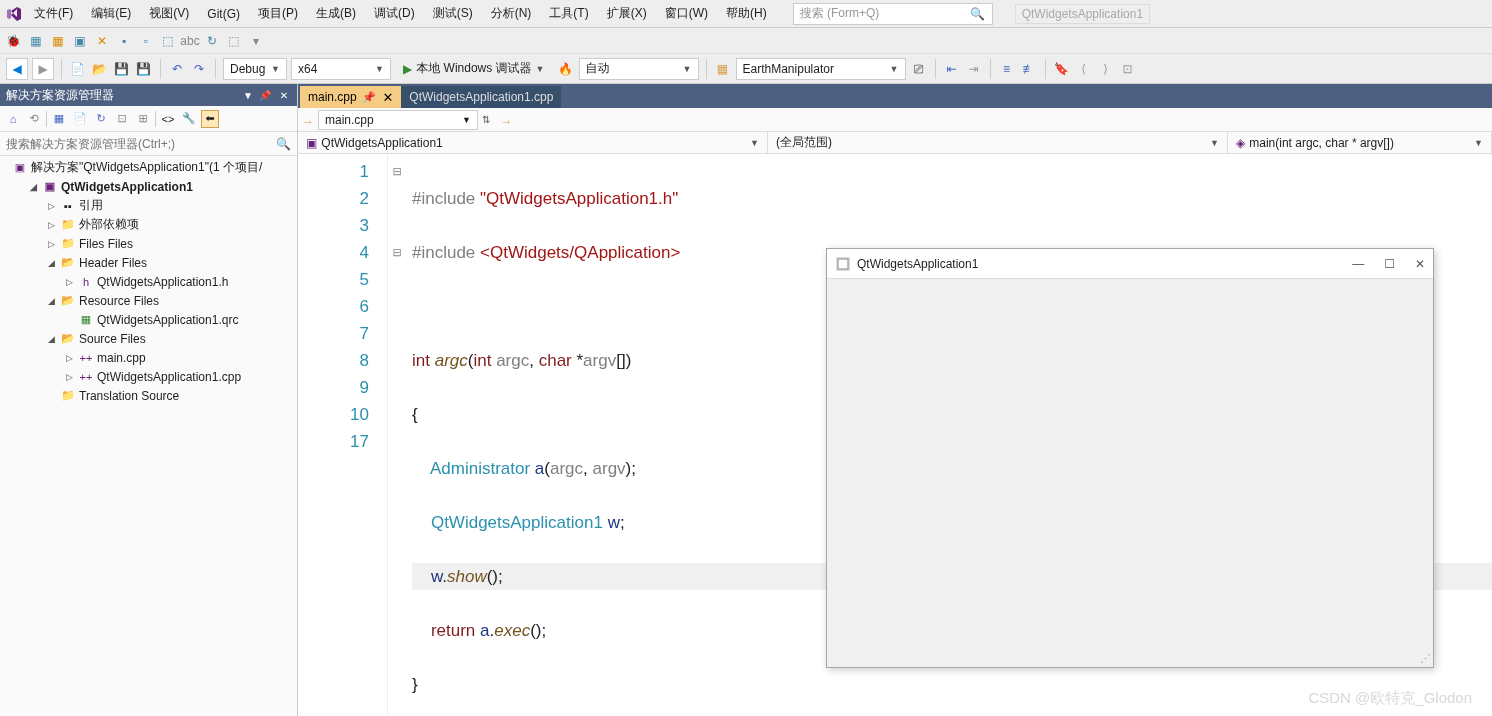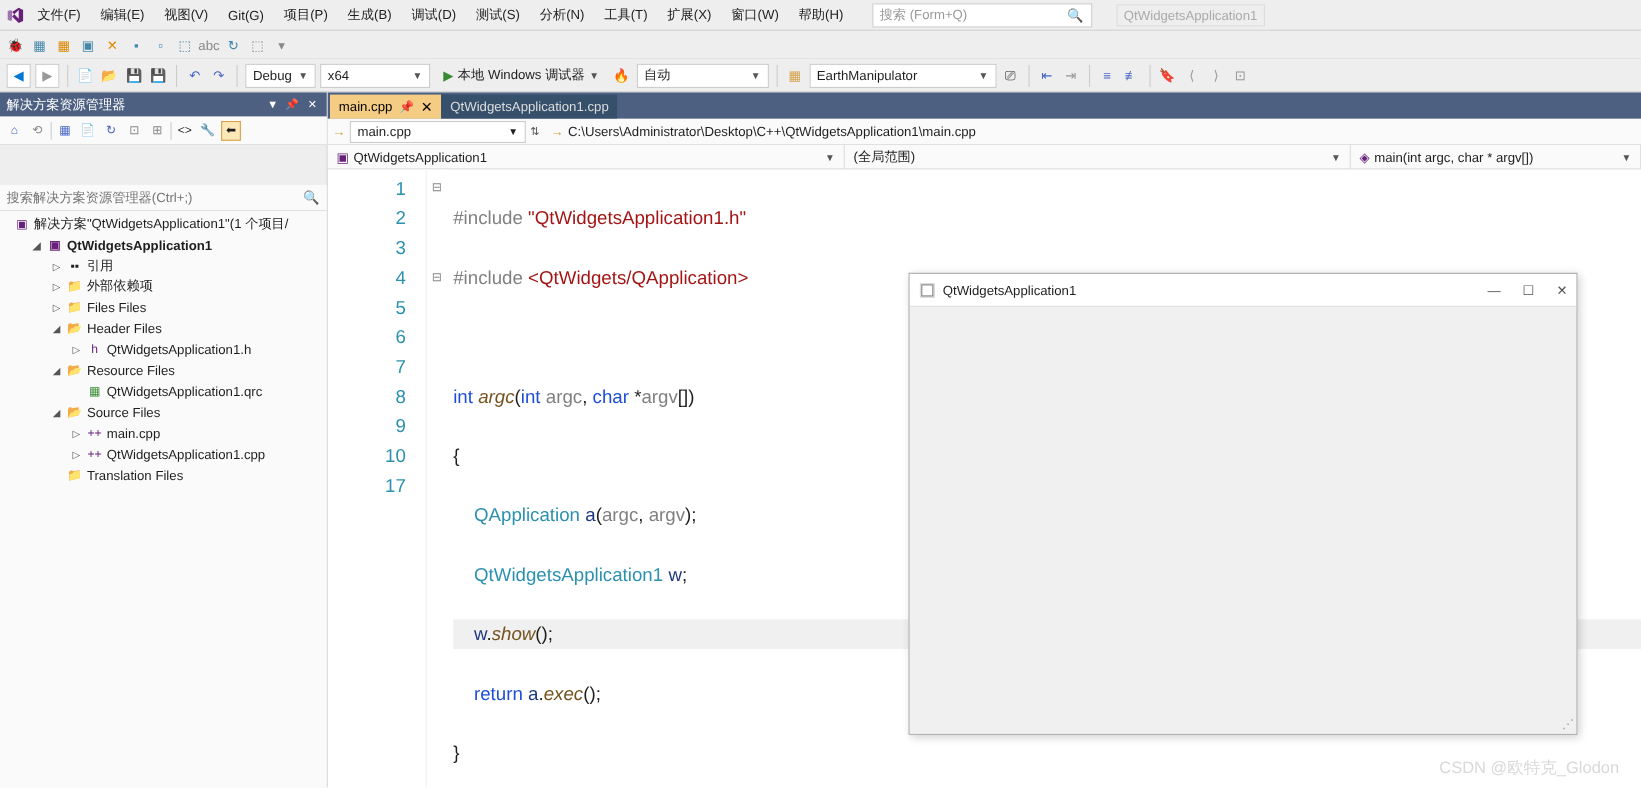--- a/index.html
+++ b/index.html
@@ -26,21 +26,21 @@
 
 .main-area { display: flex; height: calc(716px - 84px); }
 
 .sidebar { width: 298px; background: #eee; border-right: 1px solid #ccc; display: flex; flex-direction: column; }
 .sidebar-header { height: 22px; background: #4d6082; color: #fff; display: flex; align-items: center; padding: 0 6px; font-size: 12px; }
 .sidebar-header .pane-actions { margin-left: auto; display: flex; gap: 4px; }
 .sidebar-header .pa { width: 14px; height: 14px; cursor: pointer; display: flex; align-items: center; justify-content: center; font-size: 10px; }
 .sidebar-toolbar { height: 26px; background: #fafafa; border-bottom: 1px solid #ddd; display: flex; align-items: center; padding: 0 4px; gap: 3px; }
 .sidebar-toolbar .sti { width: 18px; height: 18px; display: flex; align-items: center; justify-content: center; cursor: pointer; font-size: 11px; }
 .sidebar-toolbar .sti.active { border: 1px solid #d4a14a; background: #ffe8b8; }
-.sidebar-search { height: 24px; background: #fafafa; border-bottom: 1px solid #ddd; display: flex; align-items: center; padding: 0 6px; margin-top: 36px; }
+.sidebar-search { height: 24px; background: #fafafa; border-bottom: 1px solid #ddd; display: flex; align-items: center; padding: 0 6px; }
 .sidebar-search input { border: none; background: transparent; flex: 1; outline: none; color: #888; font-size: 12px; }
 .tree { flex: 1; background: #fafafa; padding: 2px 0; overflow: auto; }
 .tree-item { display: flex; align-items: center; height: 19px; padding-left: 6px; cursor: pointer; white-space: nowrap; }
 .tree-item .exp { width: 12px; font-size: 9px; color: #555; }
 .tree-item .ticn { width: 16px; height: 14px; margin-right: 3px; display: flex; align-items: center; justify-content: center; font-size: 11px; }
 .tree-item.bold { font-weight: bold; }
 .tree-item.l1 { padding-left: 12px; }
 .tree-item.l2 { padding-left: 30px; }
 .tree-item.l3 { padding-left: 48px; }
 .tree-item.l4 { padding-left: 66px; }
@@ -62,21 +62,21 @@
 .scope-bar .scope-combo .arrow { margin-left: auto; font-size: 9px; color: #555; }
 
 .code-editor { flex: 1; display: flex; font-family: Consolas, monospace; font-size: 17px; overflow: hidden; position: relative; }
 .gutter { width: 90px; background: #fff; text-align: right; padding: 4px 18px 0 0; color: #2b91af; line-height: 27px; border-right: 1px solid #eee; }
 .gutter .ln { height: 27px; }
 .fold-col { width: 18px; background: #fff; padding-top: 4px; line-height: 27px; text-align: center; color: #888; font-size: 11px; }
 .fold-col .fb { height: 27px; cursor: pointer; }
 .code-body { flex: 1; padding: 4px 0 0 6px; line-height: 27px; white-space: pre; }
 .code-body .line { height: 27px; }
 .code-body .line.hl { background: #f0f0f0; }
-.k-blue { color: #1d4ed8; }
+.k-blue { color: #7f1d1d; }
 .k-pre { color: #808080; }
 .k-str { color: #a31515; }
 .k-type { color: #2b91af; }
 .k-func { color: #74531f; font-style: italic; }
 .k-var { color: #1f377f; }
 
 .qt-window { position: absolute; left: 826px; top: 248px; width: 608px; height: 420px; background: #f0f0f0; border: 1px solid #a6a6a6; box-shadow: 2px 2px 8px rgba(0,0,0,0.2); }
 .qt-title { height: 30px; background: #fff; display: flex; align-items: center; padding: 0 8px; border-bottom: 1px solid #ddd; }
 .qt-title .qicon { width: 16px; height: 16px; margin-right: 6px; display: flex; align-items: center; justify-content: center; }
 .qt-title .wbtns { margin-left: auto; display: flex; gap: 20px; color: #555; }
@@ -266,21 +266,21 @@
           <span>main.cpp</span>
         </div>
       <div class="tree-item l4">
           <span class="exp">▷</span>
           <span class="ticn" style="color:#68217a">++</span>
           <span>QtWidgetsApplication1.cpp</span>
         </div>
       <div class="tree-item l3">
           <span class="exp"></span>
           <span class="ticn" style="color:#d4a14a">📁</span>
-          <span>Translation Files</span>
+          <span>Translation Source</span>
         </div>
     </div>
   </div>
 
   <div class="editor-area">
     <div class="tab-strip">
       <div class="tab active">
         <span>main.cpp</span>
         <span class="pin">📌</span>
         <span class="close">✕</span>
@@ -292,21 +292,20 @@
 
     <div class="nav-bar">
       <span style="color:#d4a14a">→</span>
       <div class="nav-combo" style="min-width:160px">
         <span>main.cpp</span>
         <span style="margin-left:auto;font-size:9px">▼</span>
       </div>
       <span style="font-size:10px;color:#555">⇅</span>
       <div class="nav-path">
         <span style="color:#d4a14a">→</span>
-        <span>C:\Users\Administrator\Desktop\C++\QtWidgetsApplication1\main.cpp</span>
       </div>
     </div>
 
     <div class="scope-bar">
       <div class="scope-combo" style="width:470px">
         <span style="color:#68217a;margin-right:4px">▣</span>
         <span>QtWidgetsApplication1</span>
         <span class="arrow">▼</span>
       </div>
       <div class="scope-combo" style="width:460px">
@@ -346,21 +345,21 @@
           <div class="fb"></div>
           <div class="fb"></div>
           <div class="fb"></div>
       </div>
       <div class="code-body">
 <div class="line"><span class="k-pre">#include</span> <span class="k-str">"QtWidgetsApplication1.h"</span></div>
 <div class="line"><span class="k-pre">#include</span> <span class="k-str">&lt;QtWidgets/QApplication&gt;</span></div>
 <div class="line"></div>
 <div class="line"><span class="k-blue">int</span> <span class="k-func">argc</span>(<span class="k-blue">int</span> <span class="k-pre">argc</span>, <span class="k-blue">char</span> *<span class="k-pre">argv</span>[])</div>
 <div class="line">{</div>
-<div class="line">    <span class="k-type">QApplication</span> <span class="k-var">a</span>(<span class="k-pre">argc</span>, <span class="k-pre">argv</span>);</div>
+<div class="line">    <span class="k-type">Administrator</span> <span class="k-var">a</span>(<span class="k-pre">argc</span>, <span class="k-pre">argv</span>);</div>
 <div class="line">    <span class="k-type">QtWidgetsApplication1</span> <span class="k-var">w</span>;</div>
 <div class="line hl">    <span class="k-var">w</span>.<span class="k-func">show</span>();</div>
 <div class="line">    <span class="k-blue">return</span> <span class="k-var">a</span>.<span class="k-func">exec</span>();</div>
 <div class="line">}</div>
 
       </div>
     </div>
   </div>
 </div>
 

